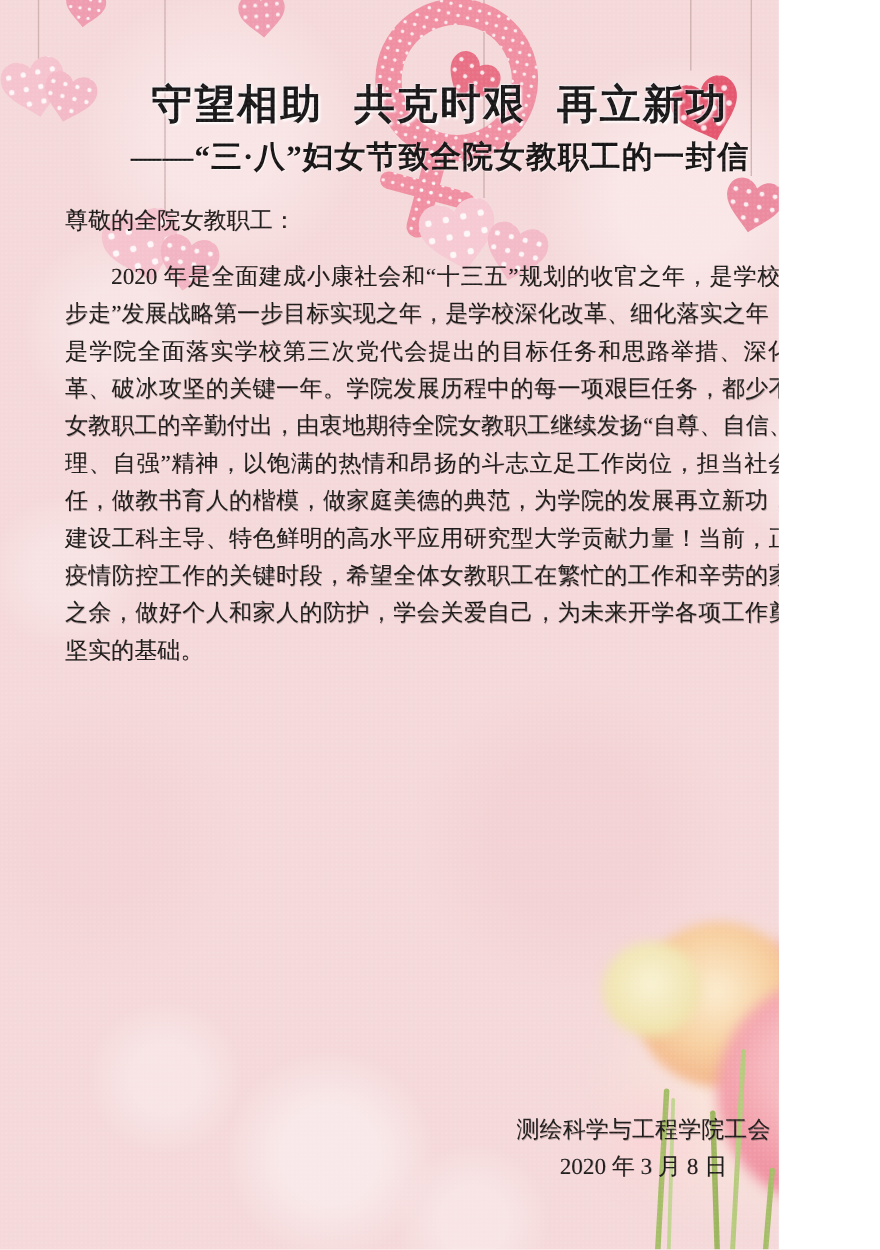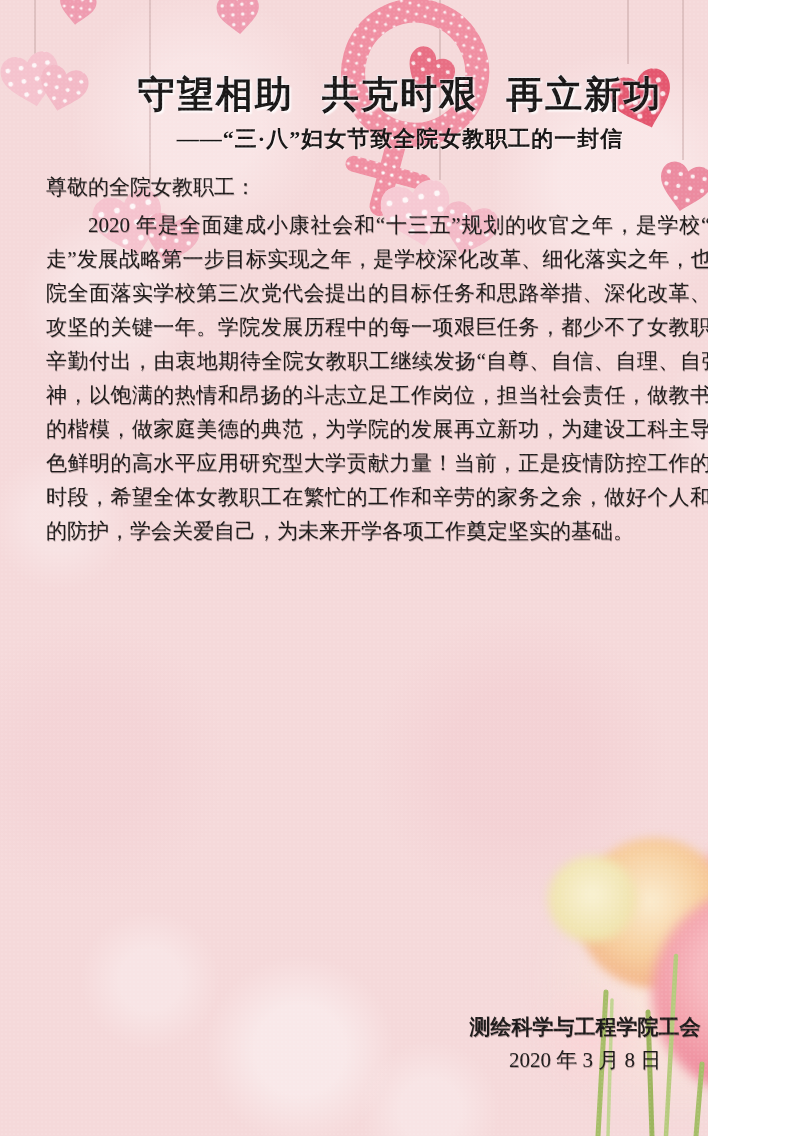--- a/index.html
+++ b/index.html
@@ -27,34 +27,34 @@
   .banner-svg{position:absolute;left:0;top:0;z-index:1;}
   .title{
     position:absolute;left:0;top:70px;width:800px;text-align:center;z-index:3;
     font-family:"Liberation Sans", sans-serif;font-weight:900;font-size:37px;
     letter-spacing:2px;word-spacing:16px;color:#191717;
     text-shadow:2px 2px 2px rgba(255,255,255,.85), -1px -1px 1px rgba(235,242,250,.7);
     white-space:nowrap;
   }
   .subtitle{
     position:absolute;left:0;top:124px;width:800px;text-align:center;z-index:3;
-    font-weight:bold;font-size:22px;color:#161414;letter-spacing:1px;white-space:nowrap;
+    font-weight:bold;font-size:28px;color:#161414;letter-spacing:1px;white-space:nowrap;
     text-shadow:1px 1px 1px rgba(255,255,255,.6);
   }
   .letter{
     position:absolute;left:42px;top:166px;width:716px;z-index:3;
     font-size:21px;line-height:34px;color:#1d1a1a;text-align:justify;
     text-shadow:.5px .5px 0 rgba(60,40,40,.35);
   }
-  .letter p{margin:4px;text-indent:2em;}
+  .letter p{margin:17px;text-indent:2em;}
   .letter p.salutation{text-indent:0;}
   .sign-block{position:absolute;left:430px;top:1013px;width:310px;z-index:3;
     font-size:21px;color:#1d1a1a;text-align:center;
     text-shadow:.5px .5px 0 rgba(60,40,40,.35);}
-  .sign-block .sig{font-weight:bold;}
+  .sign-block .sig{font-weight:normal;}
   .sign-block .date{margin-top:5px;font-family:Liberation Serif, serif;}
   
   .bouquet{position:absolute;left:540px;top:830px;width:260px;height:306px;z-index:1;}
   .bloom{position:absolute;border-radius:50%;}
   .glow{left:0;top:10px;width:280px;height:300px;border-radius:50%;
     background:radial-gradient(circle, rgba(252,236,220,.9), rgba(252,236,220,0) 70%);filter:blur(14px);}
   .f-pink-top{left:150px;top:12px;width:116px;height:108px;
     background:radial-gradient(circle at 45% 40%, #f9cdd2, #f3a9b4 55%, #ec93a4 80%);filter:blur(6px);}
   .f-peach{left:38px;top:8px;width:152px;height:150px;
     background:radial-gradient(circle at 48% 42%, #fbeccf, #f7cf9f 45%, #f2b489 75%, #eeab86);filter:blur(5px);}

